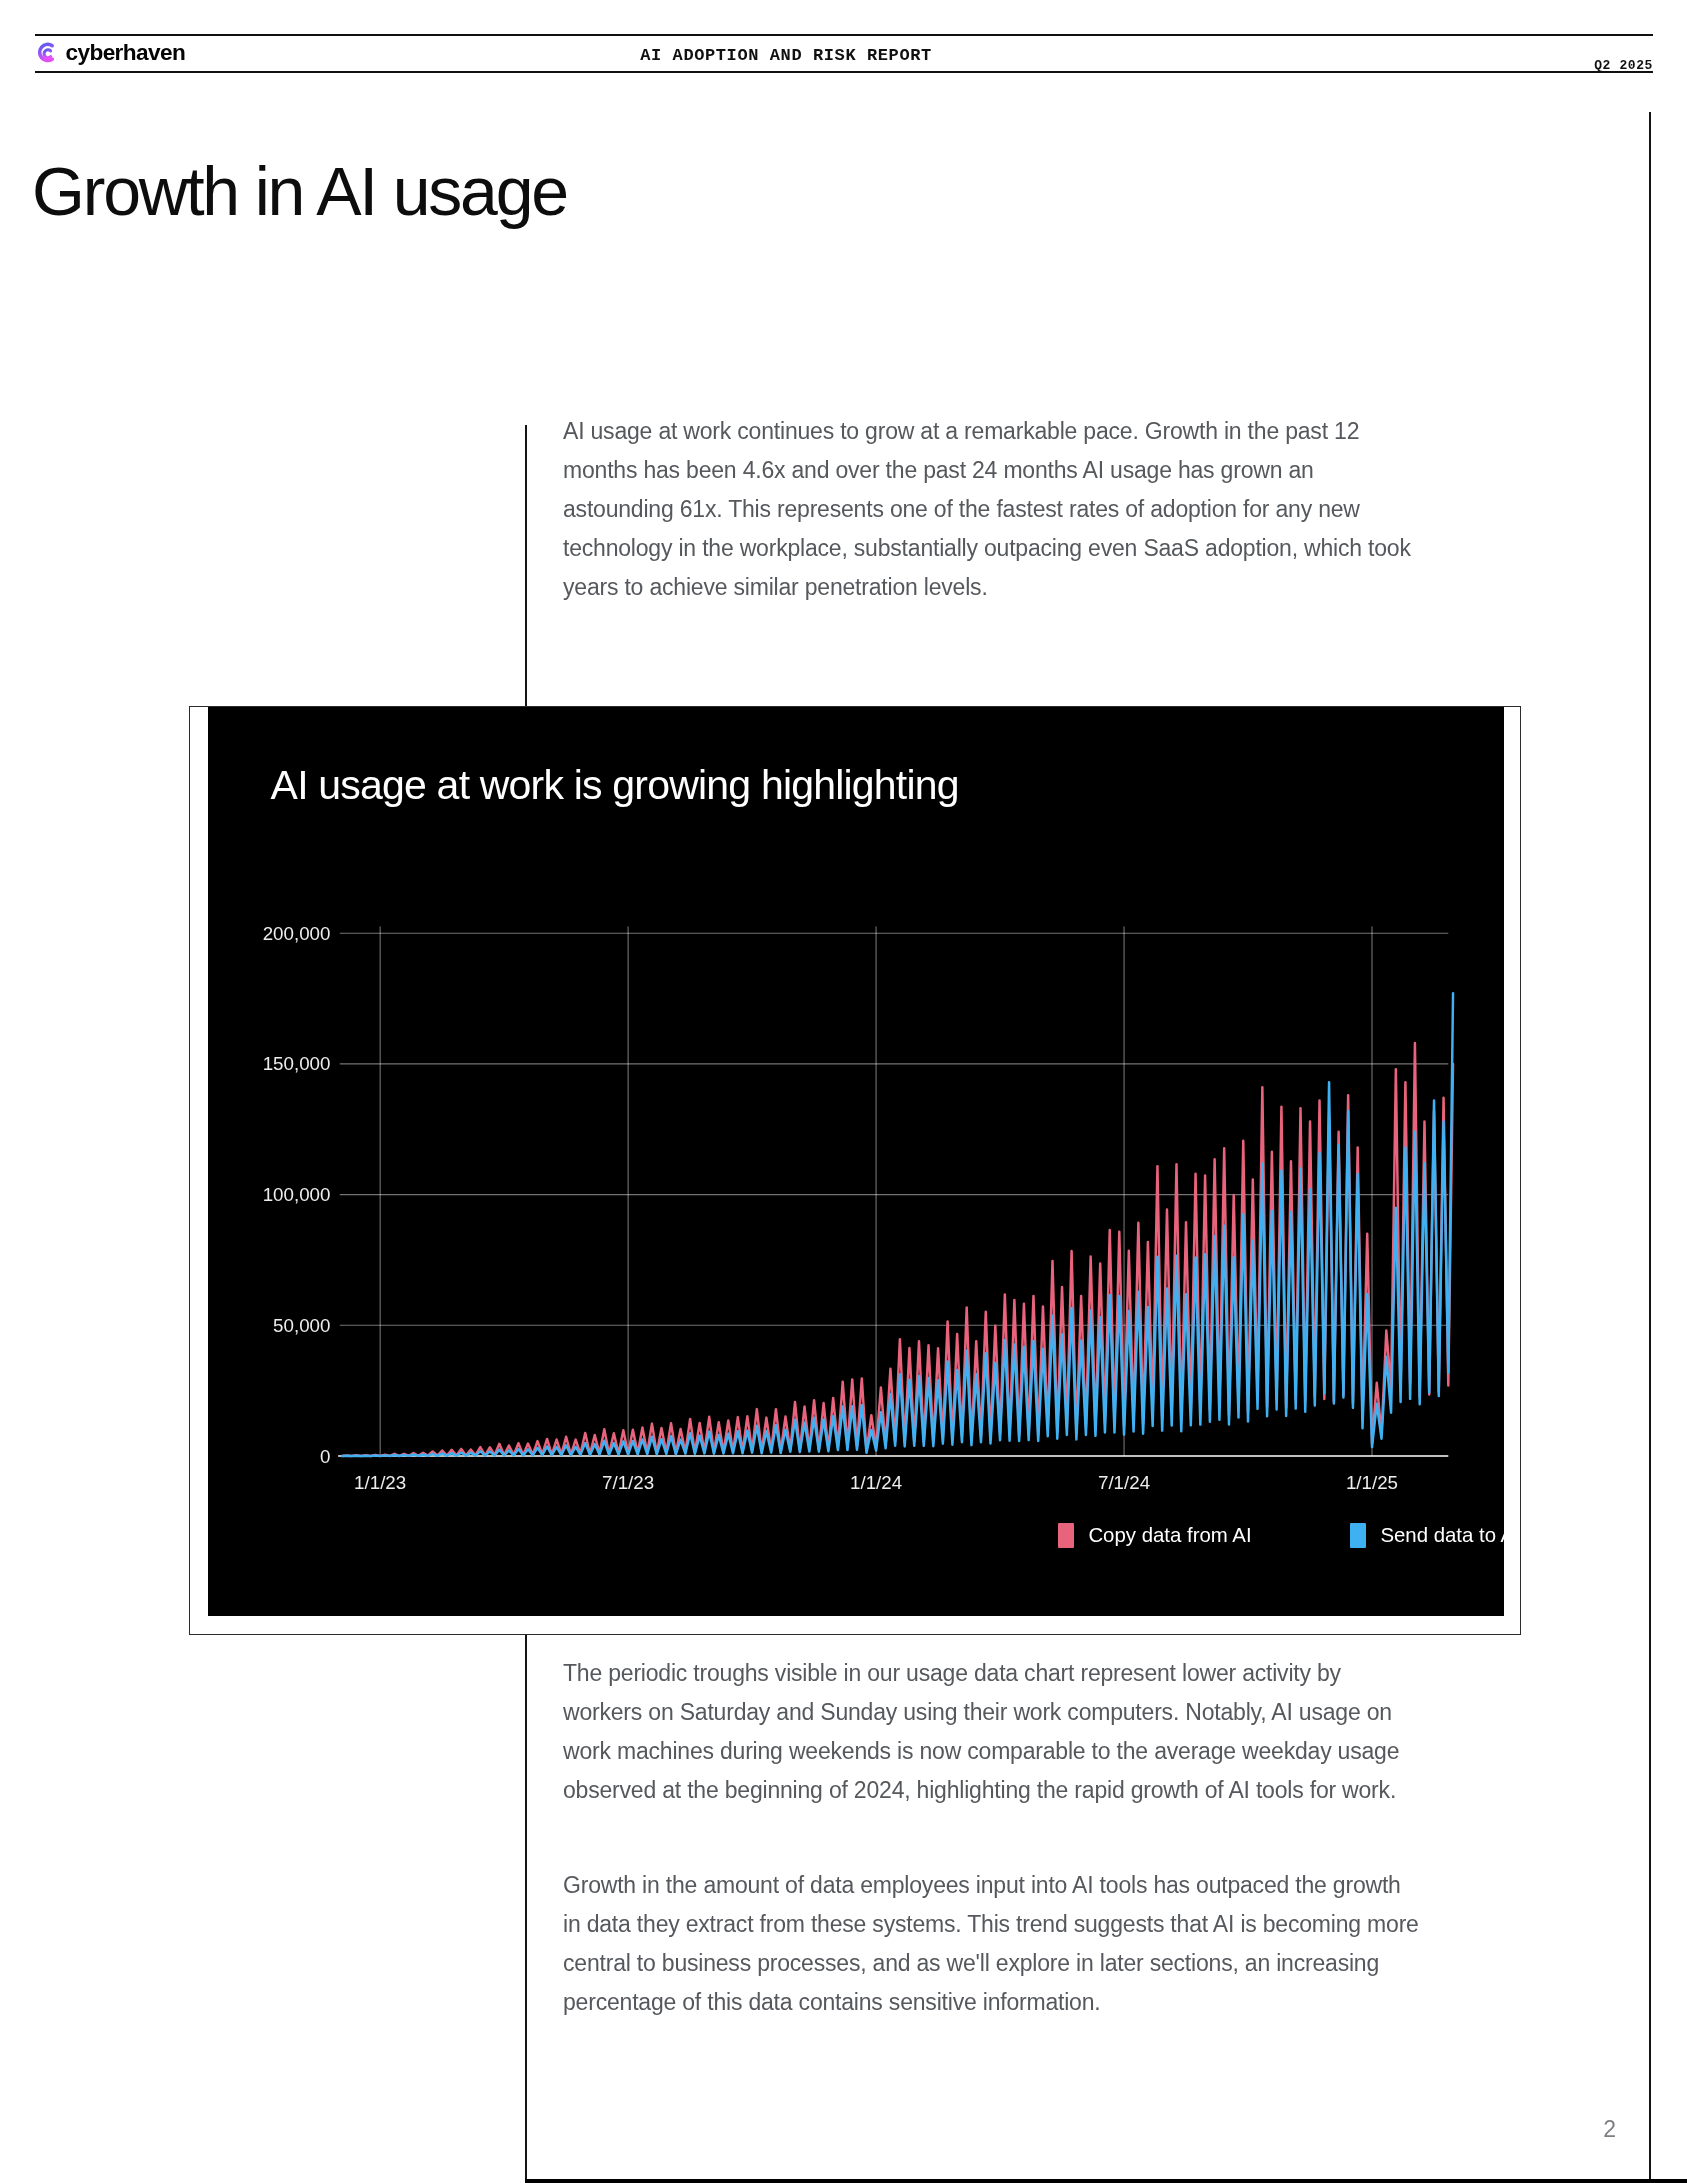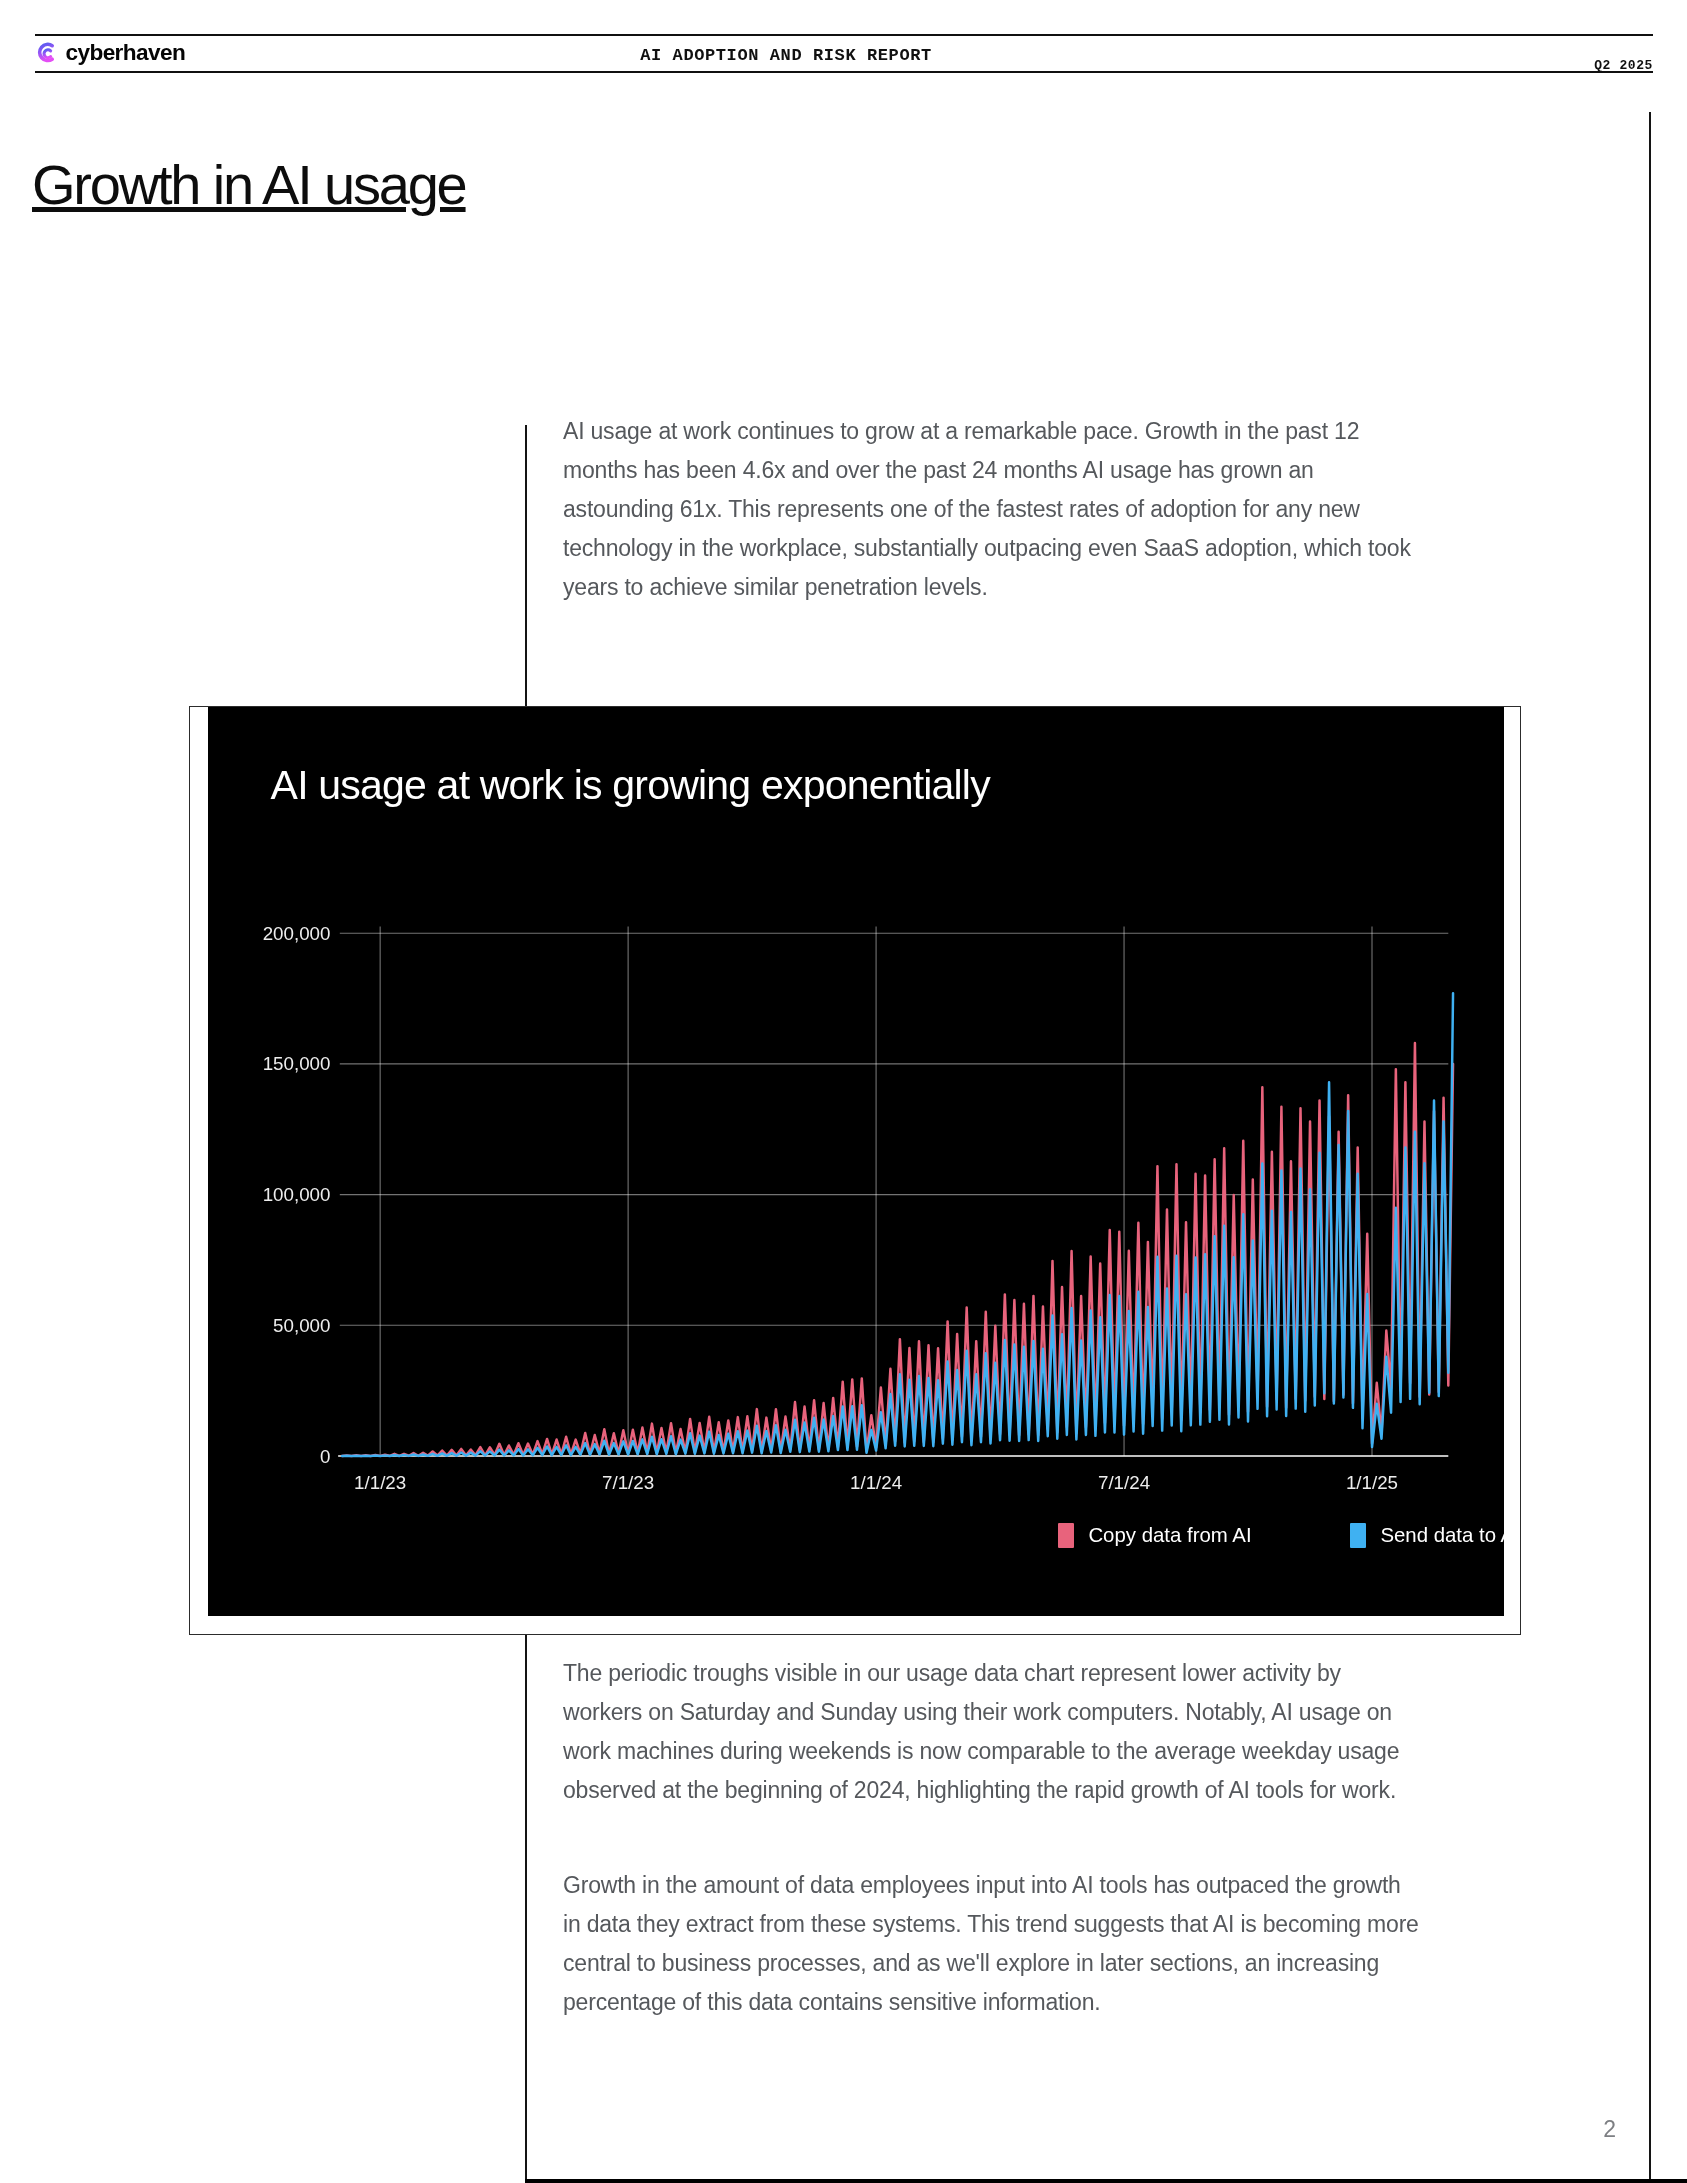--- a/index.html
+++ b/index.html
@@ -14,22 +14,22 @@
   .brand svg{display:block;}
   .brand-text{font-size:22.6px;font-weight:700;letter-spacing:-0.6px;color:#050505;}
   .header-title{position:absolute;left:786px;top:46px;transform:translateX(-50%);
     font-family:"Liberation Mono","DejaVu Sans Mono",monospace;font-size:17px;font-weight:700;
     letter-spacing:0.6px;color:#111;white-space:nowrap;}
   .header-issue{position:absolute;right:34px;top:46px;
     font-family:"Liberation Mono","DejaVu Sans Mono",monospace;font-size:13px;font-weight:700;
     letter-spacing:0.6px;color:#111;margin-top:12px;}
 
   
-  h1.page-title{position:absolute;left:32px;top:157px;margin:0;font-size:56px;font-weight:400;
-    letter-spacing:-2.2px;color:#0d0d0d;line-height:1;text-decoration:underline;}
+  h1.page-title{position:absolute;left:32px;top:157px;margin:0;font-size:68px;font-weight:400;
+    letter-spacing:-2.2px;color:#0d0d0d;line-height:1;}
 
   
   .vrule{position:absolute;width:1.7px;background:#141414;}
   .vrule.left{left:525px;top:425px;height:1759px;}
   .vrule.right{left:1649px;top:112px;height:2071px;}
 
   
   .intro{position:absolute;left:563px;top:412px;width:852px;}
   .bodytext{position:absolute;left:563px;top:1654px;width:860px;}
   .intro p,.bodytext p{margin:0;font-size:23px;line-height:39px;color:#55585c;letter-spacing:-0.2px;}
@@ -83,21 +83,21 @@
 
   <div class="vrule left"></div>
   <div class="vrule right"></div>
 
   <section class="intro">
     <p>AI usage at work continues to grow at a remarkable pace. Growth in the past 12 months has been 4.6x and over the past 24 months AI usage has grown an astounding 61x. This represents one of the fastest rates of adoption for any new technology in the workplace, substantially outpacing even SaaS adoption, which took years to achieve similar penetration levels.</p>
   </section>
 
   <figure class="chart-box" style="margin:0;">
     <div class="chart-panel">
-      <div class="chart-title">AI usage at work is growing exponentially</div>
+      <div class="chart-title">AI usage at work is growing highlighting</div>
       <svg id="plot-svg" width="1296" height="909" viewBox="0 0 2350 1648">
           <text x="222" y="1370" text-anchor="end">0</text>
           <line x1="239" y1="1121" x2="2249" y2="1121" stroke="rgba(255,255,255,0.45)" stroke-width="2"></line>
           <text x="222" y="1133" text-anchor="end">50,000</text>
           <line x1="239" y1="884" x2="2249" y2="884" stroke="rgba(255,255,255,0.45)" stroke-width="2"></line>
           <text x="222" y="896" text-anchor="end">100,000</text>
           <line x1="239" y1="647" x2="2249" y2="647" stroke="rgba(255,255,255,0.45)" stroke-width="2"></line>
           <text x="222" y="659" text-anchor="end">150,000</text>
           <line x1="239" y1="410" x2="2249" y2="410" stroke="rgba(255,255,255,0.45)" stroke-width="2"></line>
           <text x="222" y="422" text-anchor="end">200,000</text>

